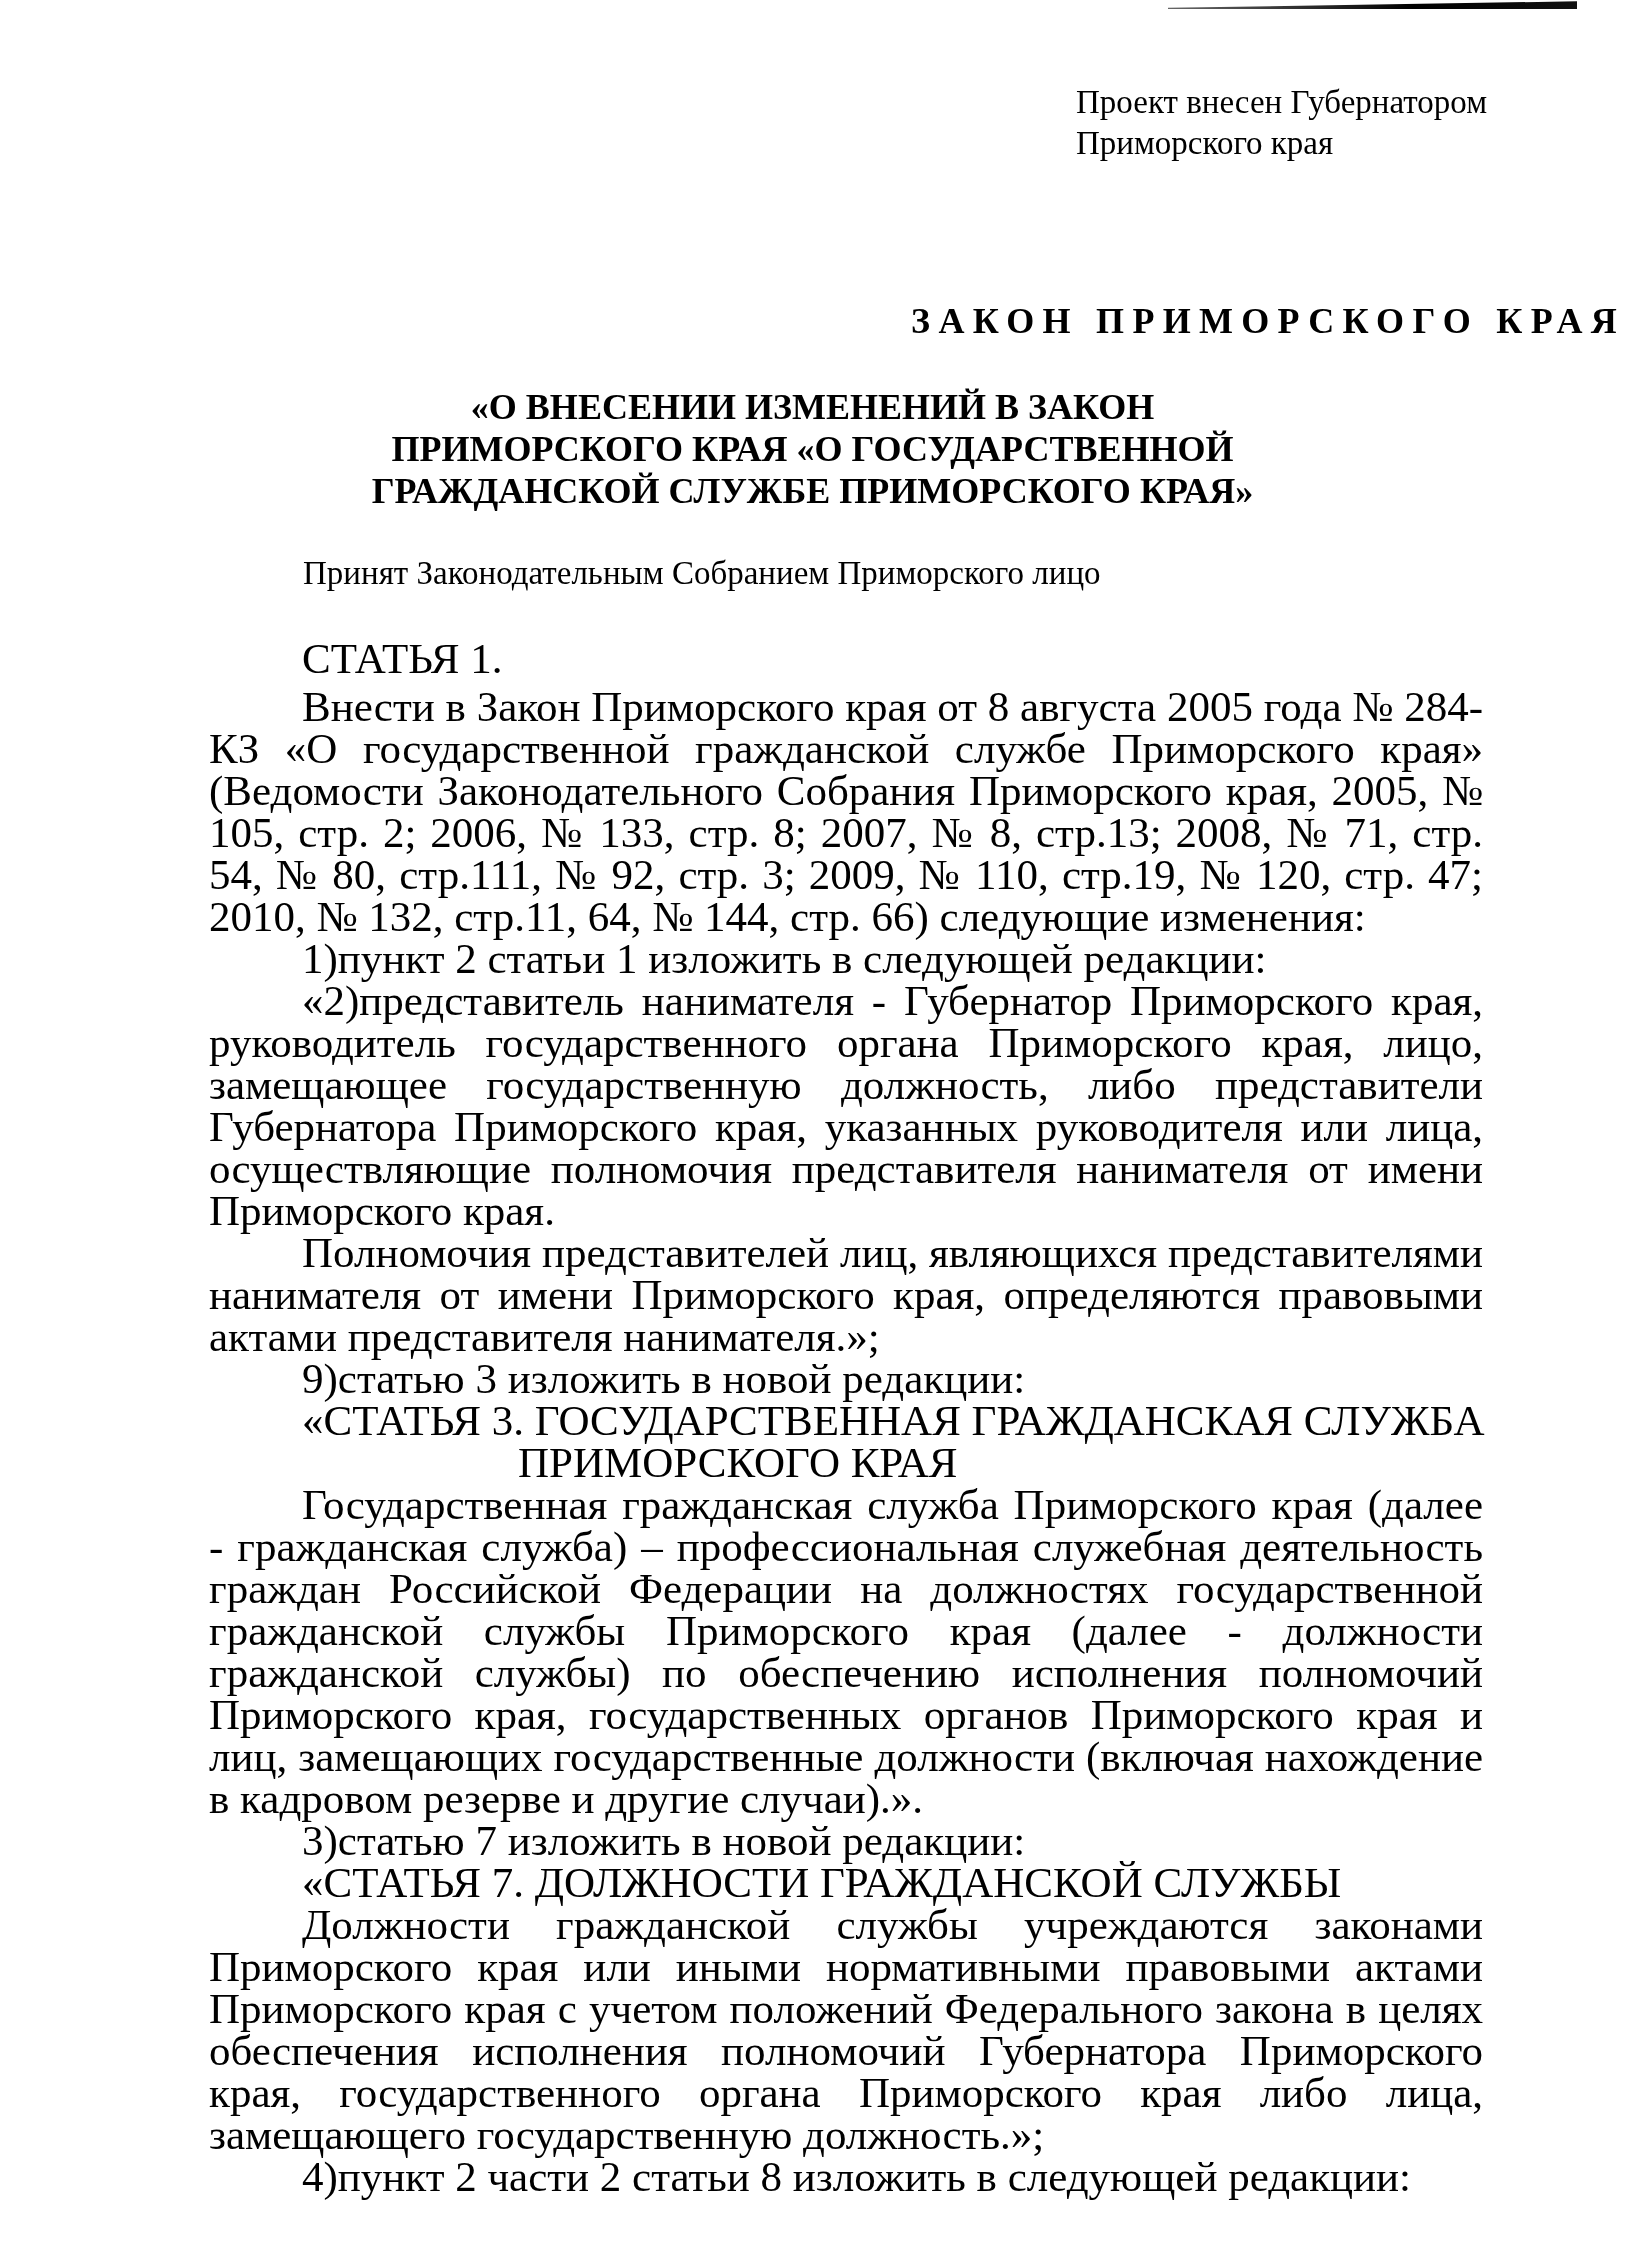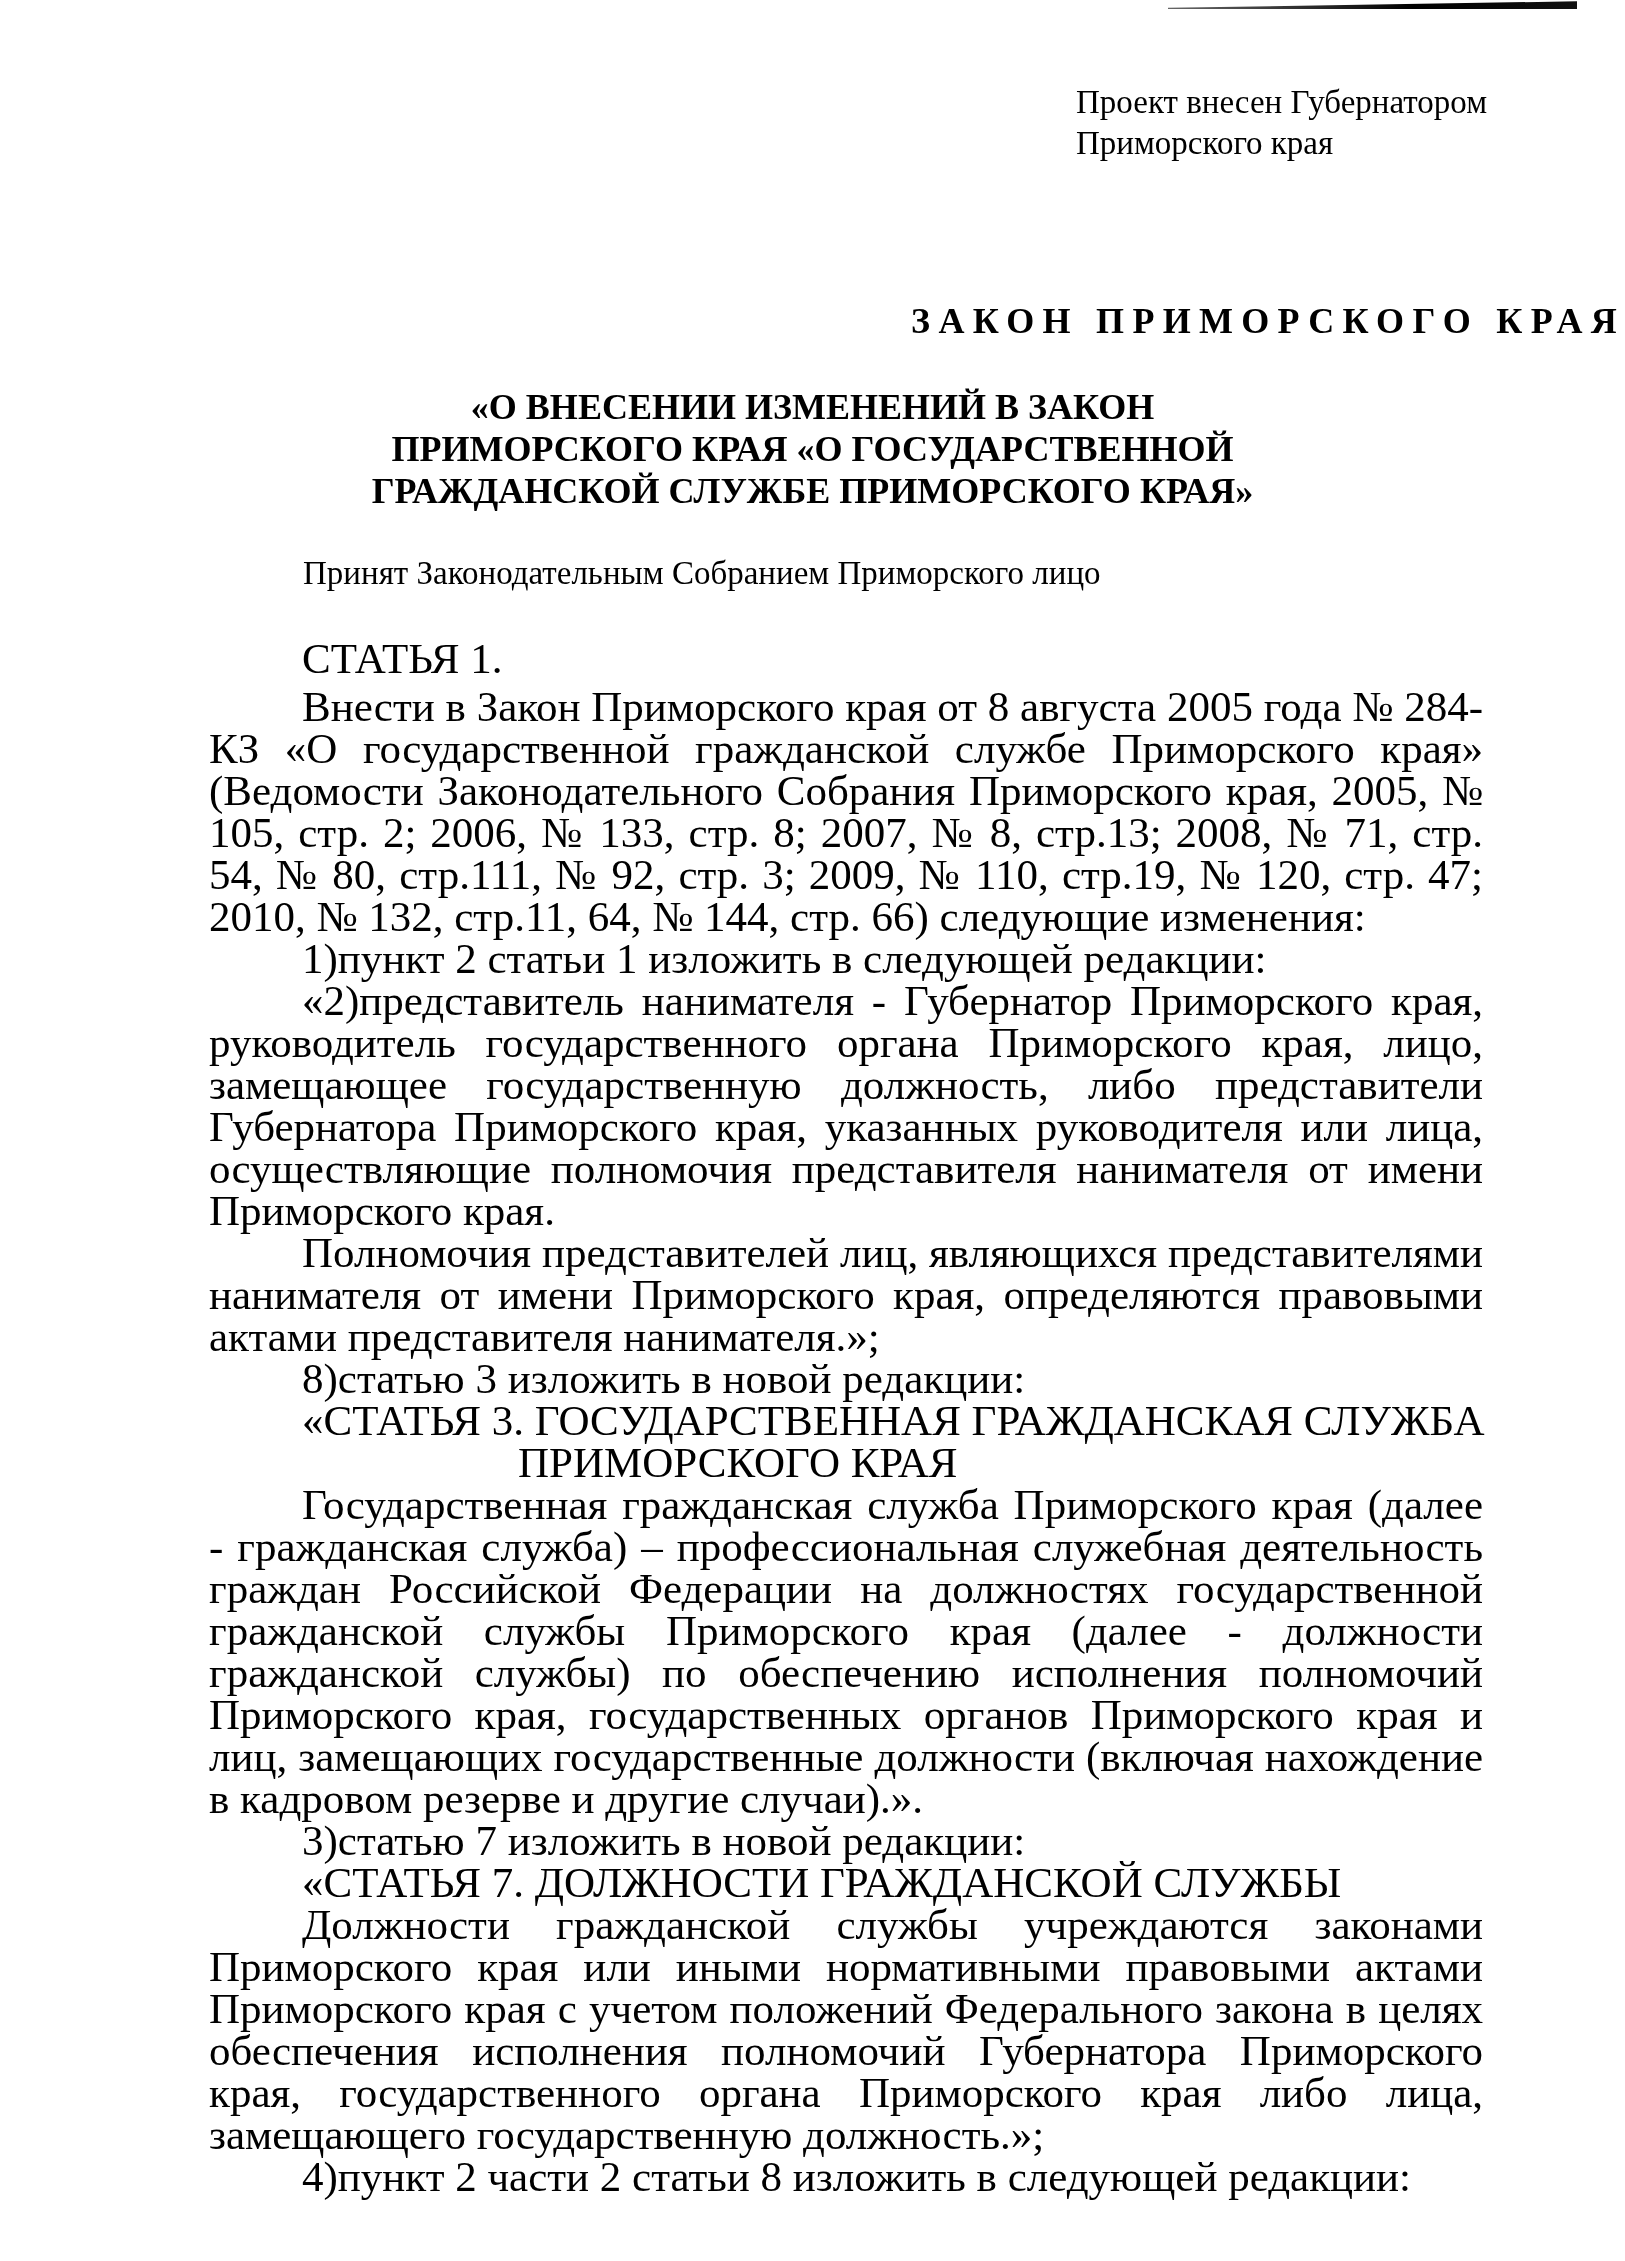--- a/index.html
+++ b/index.html
@@ -111,21 +111,21 @@
   <div class="adopted">Принят Законодательным Собранием Приморского лицо</div>
 
   <div class="body-text">
     <p class="article-head">СТАТЬЯ 1.</p>
     <p class="para">Внести в Закон Приморского края от 8 августа 2005 года № 284-КЗ «О государственной гражданской службе Приморского края» (Ведомости Законодательного Собрания Приморского края, 2005, № 105, стр. 2; 2006, № 133, стр. 8; 2007, № 8, стр.13; 2008, № 71, стр. 54, № 80, стр.111, № 92, стр. 3; 2009, № 110, стр.19, № 120, стр. 47; 2010, № 132, стр.11, 64, № 144, стр. 66) следующие изменения:</p>
 
     <p class="para">1)пункт 2 статьи 1 изложить в следующей редакции:</p>
     <p class="para">«2)представитель нанимателя - Губернатор Приморского края, руководитель государственного органа Приморского края, лицо, замещающее государственную должность, либо представители Губернатора Приморского края, указанных руководителя или лица, осуществляющие полномочия представителя нанимателя от имени Приморского края.</p>
     <p class="para">Полномочия представителей лиц, являющихся представителями нанимателя от имени Приморского края, определяются правовыми актами представителя нанимателя.»;</p>
 
-    <p class="para">8)статью 3 изложить в новой редакции:</p>
+    <p class="para">9)статью 3 изложить в новой редакции:</p>
     <p class="caps-head">«СТАТЬЯ 3. ГОСУДАРСТВЕННАЯ ГРАЖДАНСКАЯ СЛУЖБА</p>
     <p class="caps-head-cont">ПРИМОРСКОГО КРАЯ</p>
     <p class="para">Государственная гражданская служба Приморского края (далее - гражданская служба) – профессиональная служебная деятельность граждан Российской Федерации на должностях государственной гражданской службы Приморского края (далее - должности гражданской службы) по обеспечению исполнения полномочий Приморского края, государственных органов Приморского края и лиц, замещающих государственные должности (включая нахождение в кадровом резерве и другие случаи).».</p>
 
     <p class="para">3)статью 7 изложить в новой редакции:</p>
     <p class="caps-head">«СТАТЬЯ 7. ДОЛЖНОСТИ ГРАЖДАНСКОЙ СЛУЖБЫ</p>
     <p class="para">Должности гражданской службы учреждаются законами Приморского края или иными нормативными правовыми актами Приморского края с учетом положений Федерального закона в целях обеспечения исполнения полномочий Губернатора Приморского края, государственного органа Приморского края либо лица, замещающего государственную должность.»;</p>
 
     <p class="para">4)пункт 2 части 2 статьи 8 изложить в следующей редакции:</p>
   </div>

